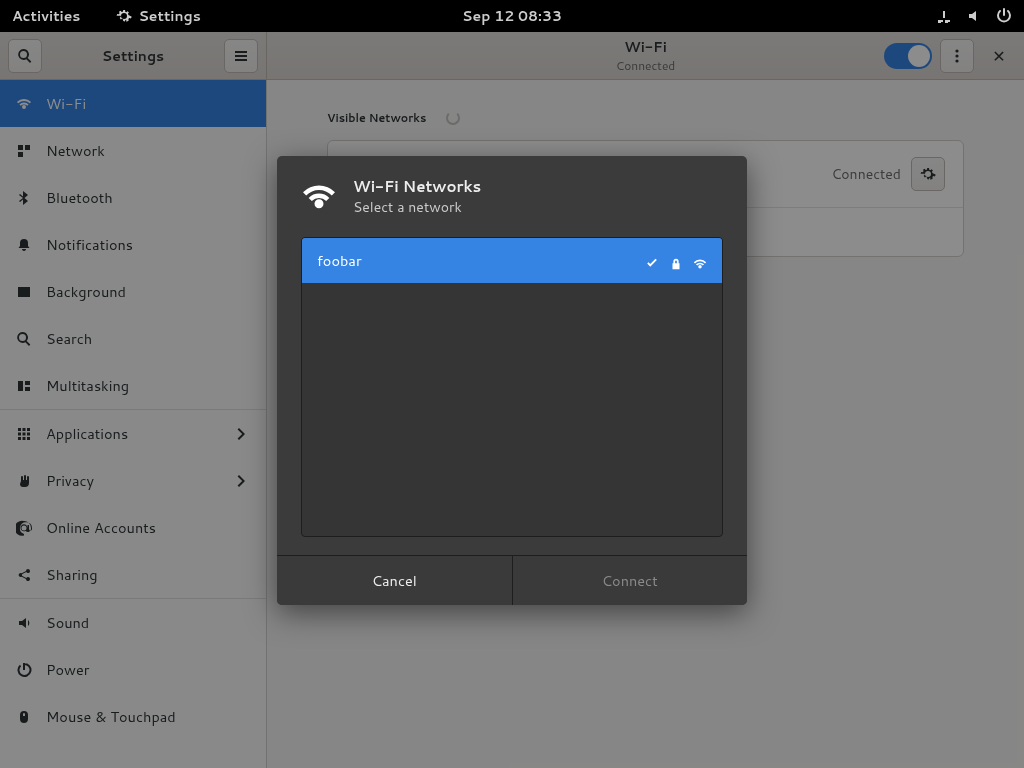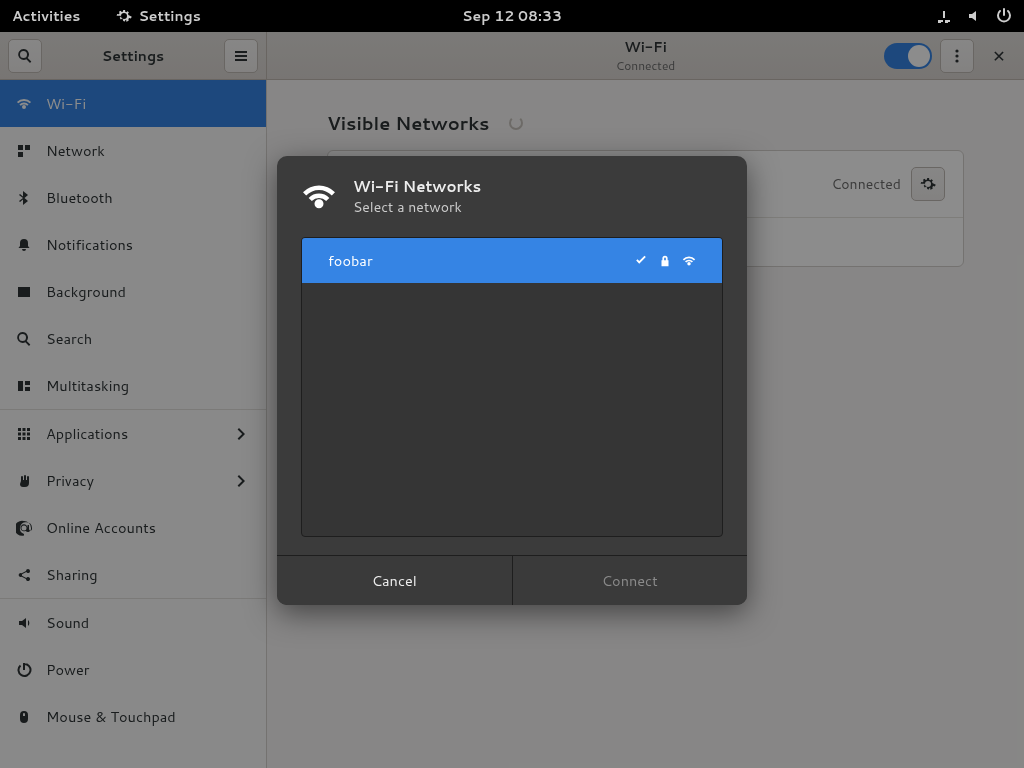--- a/index.html
+++ b/index.html
@@ -27,38 +27,38 @@
 
 .body { flex:1; display:flex; overflow:hidden; }
 .sidebar { width:267px; background:#fafafa; border-right:1px solid #d3d0cc; overflow-y:auto; }
 .side-item { display:flex; align-items:center; gap:14px; padding:13px 16px; font-size:14.5px; color:#2e3436; }
 .side-item.selected { background:#3584e4; color:#fff; }
 .side-item svg { width:16px; height:16px; fill:currentColor; flex-shrink:0; }
 .side-item .chev { margin-left:auto; }
 .side-sep { height:1px; background:#e1dedb; }
 
 .content { flex:1; padding:30px 60px; position:relative; }
-.section-title { font-weight:700; font-size:18px; color:#2e3436; display:flex; align-items:center; gap:20px; }
+.section-title { font-weight:700; font-size:11px; color:#2e3436; display:flex; align-items:center; gap:20px; }
 .spinner { width:14px; height:14px; border:2px solid #c7c2bc; border-top-color:transparent; border-radius:50%; display:inline-block; }
 .net-list { margin-top:14px; border:1px solid #d3d0cc; border-radius:6px; background:#fff; }
 .net-row { display:flex; align-items:center; padding:16px 18px; border-bottom:1px solid #e6e3df; }
 .net-row:last-child { border-bottom:none; }
 .net-row .status { margin-left:auto; color:#6d6d6d; font-size:14px; margin-right:10px; }
 .gear { width:34px; height:34px; border:1px solid #c0bab4; border-radius:5px; background:linear-gradient(#f6f5f4,#eeeceb); display:flex; align-items:center; justify-content:center; }
 .gear svg { width:16px; height:16px; fill:#2e3436; }
 
 
 .overlay { position:absolute; top:32px; left:0; right:0; bottom:0; background:rgba(0,0,0,0.45); }
-.dialog { position:absolute; width:470px; left:277px; top:156px; background:#3b3b3b; border-radius:10px; color:#eee; overflow:hidden; box-shadow:0 8px 30px rgba(0,0,0,0.5); }
+.dialog { position:absolute; width:470px; left:277px; top:156px; background:#3b3b3b; border-radius:5px; color:#eee; overflow:hidden; box-shadow:0 8px 30px rgba(0,0,0,0.5); }
 .dlg-head { display:flex; align-items:center; gap:16px; padding:20px 24px 14px 24px; }
 .dlg-head svg { width:36px; height:36px; fill:#fff; }
 .dlg-title { font-weight:700; font-size:15px; }
 .dlg-sub { font-size:14px; color:#ccc; }
 .dlg-list { margin:6px 24px 18px 24px; height:300px; background:#353535; border:1px solid #1e1e1e; border-radius:4px; overflow:hidden; }
-.dlg-row { display:flex; align-items:center; padding:12px 26px; font-size:14.5px; }
+.dlg-row { display:flex; align-items:flex-end; padding:12px 15px; font-size:14.5px; }
 .dlg-row.selected { background:#3584e4; color:#fff; }
 .dlg-row .icons { margin-left:auto; display:flex; gap:10px; align-items:center; }
 .dlg-row .icons svg { width:14px; height:14px; fill:#fff; }
 .dlg-buttons { display:flex; border-top:1px solid #1e1e1e; }
 .dlg-btn { flex:1; text-align:center; padding:14px 0; font-size:14.5px; background:#3a3a3a; color:#eee; }
 .dlg-btn + .dlg-btn { border-left:1px solid #1e1e1e; }
 .dlg-btn.disabled { color:#8a8a8a; }
 
 
 </style>

